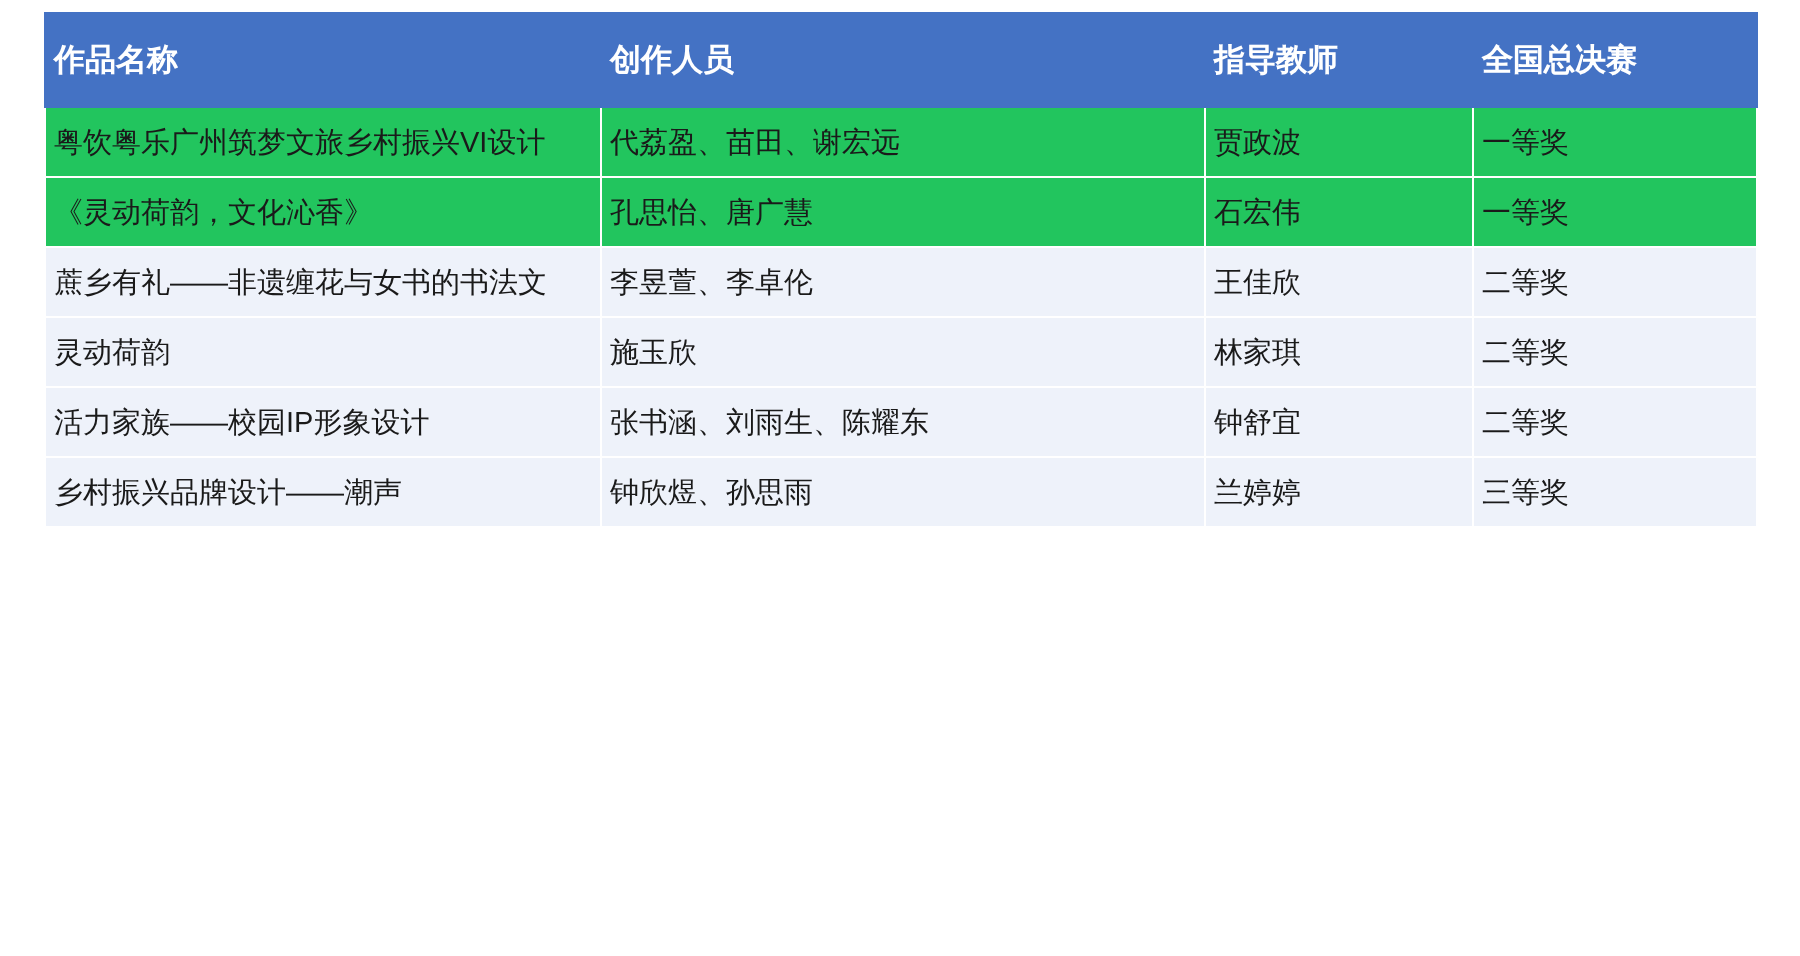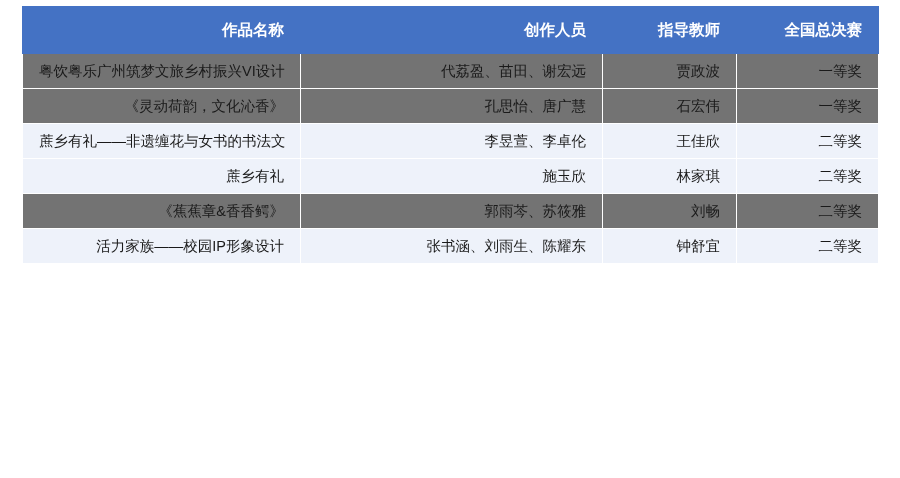--- a/index.html
+++ b/index.html
@@ -20,38 +20,38 @@
     margin: 6px 22px 0 22px;
   }
   #awards-table col.c0 { width: 278px; }
   #awards-table col.c1 { width: 302px; }
   #awards-table col.c2 { width: 134px; }
   #awards-table col.c3 { width: 142px; }
 
   #awards-table th,
   #awards-table td {
     border: 1px solid #ffffff;
-    text-align: right;
+    text-align: left;
     vertical-align: middle;
     font-size: 14.5px;
     color: #1a1a1a;
-    padding: 0 16px;
+    padding: 0 4px;
     white-space: nowrap;
     overflow: hidden;
   }
   #awards-table thead th {
     background: #4472c4;
     color: #ffffff;
     font-weight: bold;
     height: 46px;
     font-size: 15.5px;
     border-color: #4472c4;
   }
   #awards-table tbody tr { height: 35px; }
-  #awards-table tbody tr.odd td  { background: #737373; margin-top: 48px; }
+  #awards-table tbody tr.odd td  { background: #22c55e; margin-top: 48px; }
   #awards-table tbody tr.even td { background: #eef2fa; }
   #awards-table tbody td { border: 1px solid #ffffff; }
 </style>
 </head>
 <body>
 
 <table id="awards-table">
   <colgroup>
     <col class="c0">
       <col class="c1">
@@ -79,31 +79,31 @@
         <td>石宏伟</td>
         <td>一等奖</td>
       </tr>
       <tr class="even">
         <td>蔗乡有礼——非遗缠花与女书的书法文</td>
         <td>李昱萱、李卓伦</td>
         <td>王佳欣</td>
         <td>二等奖</td>
       </tr>
       <tr class="even">
-        <td>蔗乡有礼</td>
+        <td>灵动荷韵</td>
         <td>施玉欣</td>
         <td>林家琪</td>
-        <td>二等奖</td>
-      </tr>
-      <tr class="odd">
-        <td>《蕉蕉章&amp;香香鳄》</td>
-        <td>郭雨芩、苏筱雅</td>
-        <td>刘畅</td>
         <td>二等奖</td>
       </tr>
       <tr class="even">
         <td>活力家族——校园IP形象设计</td>
         <td>张书涵、刘雨生、陈耀东</td>
         <td>钟舒宜</td>
         <td>二等奖</td>
       </tr>
+      <tr class="even">
+        <td>乡村振兴品牌设计——潮声</td>
+        <td>钟欣煜、孙思雨</td>
+        <td>兰婷婷</td>
+        <td>三等奖</td>
+      </tr>
     </tbody>
 </table>
 
 </body></html>

